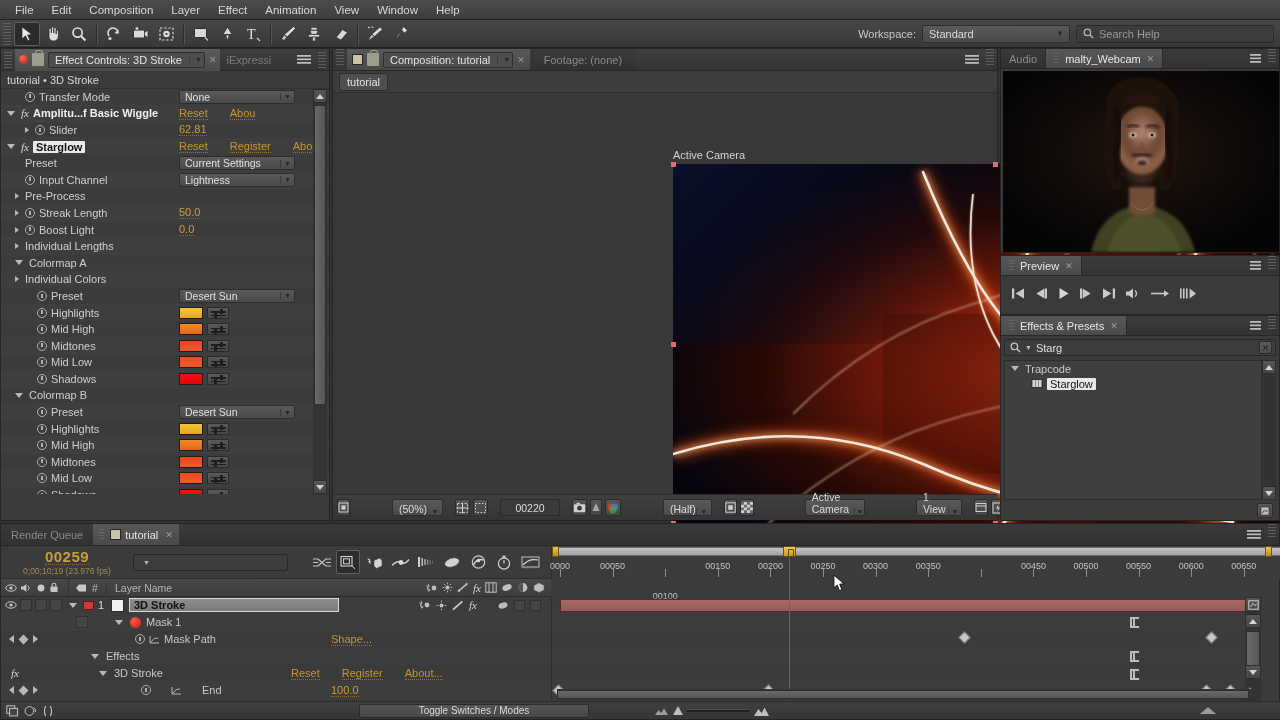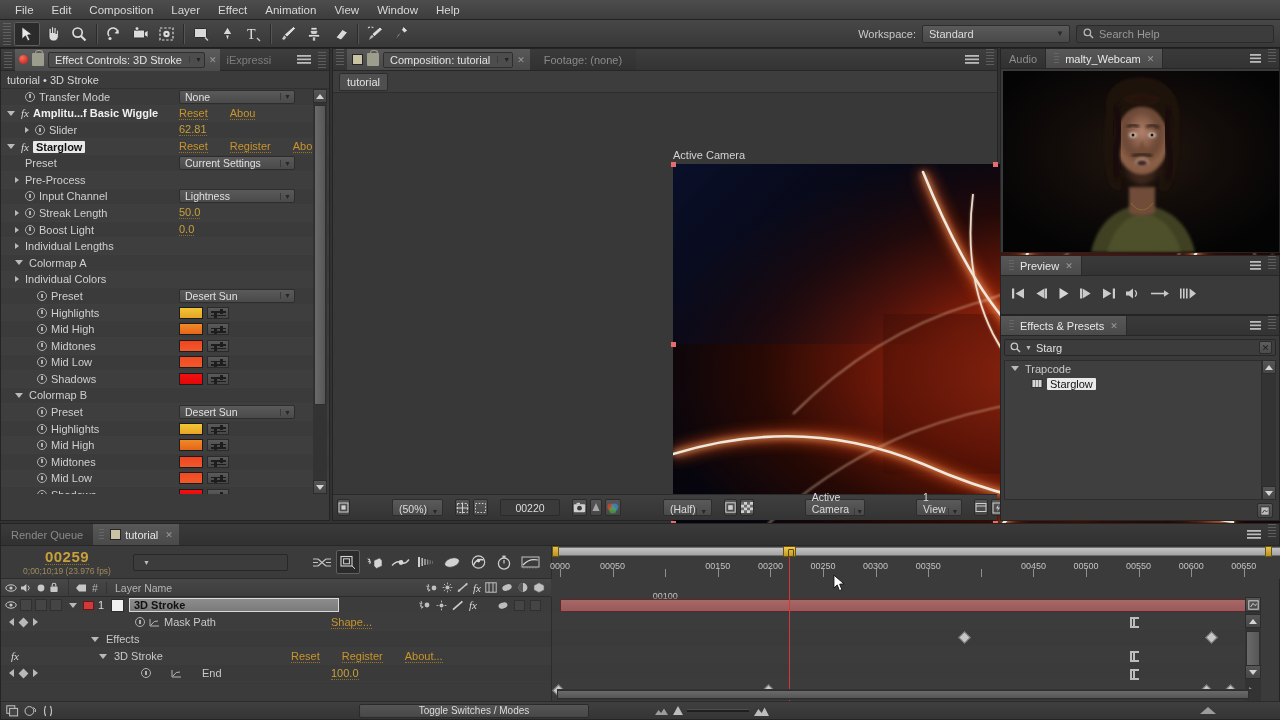--- a/index.html
+++ b/index.html
@@ -445,37 +445,37 @@
               <span>Preset</span>
             </div>
             <div class="pval">
               <div class="ddsm">
                 <span>Current Settings</span>
                 <span class="arr">▼</span>
               </div>
             </div>
           </div>
           <div class="prow">
-            <div class="pname ind1">
-              <span class="tri"></span>
-              <span>Pre-Process</span>
-            </div>
-            <div class="pval"></div>
-          </div>
-          <div class="prow">
             <div class="pname ind2">
               <span class="stopw"></span>
               <span>Input Channel</span>
             </div>
             <div class="pval">
               <div class="ddsm">
                 <span>Lightness</span>
                 <span class="arr">▼</span>
               </div>
             </div>
+          </div>
+          <div class="prow">
+            <div class="pname ind1">
+              <span class="tri"></span>
+              <span>Pre-Process</span>
+            </div>
+            <div class="pval"></div>
           </div>
           <div class="prow">
             <div class="pname ind1">
               <span class="tri"></span>
               <span class="stopw"></span>
               <span>Streak Length</span>
             </div>
             <div class="pval">
               <span class="num">50.0</span>
             </div>
@@ -1329,20 +1329,31 @@
           <span class="fxico">fx</span>
           <span style="width:10px"></span>
           <svg width="12" height="11" viewBox="0 0 12 11">
               <ellipse cx="6" cy="5.5" rx="4.6" ry="2.9" fill="#bdbdbd" transform="rotate(-20 6 5.5)"></ellipse>
             </svg>
           <span style="width:11px;height:11px;background:#454545;border:1px solid #303030"></span>
           <span style="width:11px;height:11px;background:#454545;border:1px solid #303030"></span>
         </div>
       </div>
 
+      <div class="lrow">
+        <div style="width:68px"></div>
+        <div style="width:26px;display:flex;align-items:center;justify-content:center">
+          <span style="width:12px;height:12px;background:#454545;border:1px solid #303030"></span>
+        </div>
+        <div style="display:flex;align-items:center;gap:5px;padding-left:20px;flex:1">
+          <span class="tri open"></span>
+          <span style="width:11px;height:11px;border-radius:50%;background:radial-gradient(circle at 35% 30%,#ff5a4c,#cc1a0c)"></span>
+          <span>Mask 1</span>
+        </div>
+      </div>
 
       <div class="lrow">
         <div style="width:60px;display:flex;align-items:center;gap:6px;padding-left:8px">
           <span style="width:0;height:0;border-right:5px solid #b9b9b9;border-top:4px solid transparent;border-bottom:4px solid transparent"></span>
           <span style="width:7px;height:7px;background:#b9b9b9;transform:rotate(45deg)"></span>
           <span style="width:0;height:0;border-left:5px solid #b9b9b9;border-top:4px solid transparent;border-bottom:4px solid transparent"></span>
         </div>
         <div style="display:flex;align-items:center;gap:4px;padding-left:74px;flex:1">
           <span class="stopw"></span>
           <svg width="11" height="9" viewBox="0 0 11 9">

